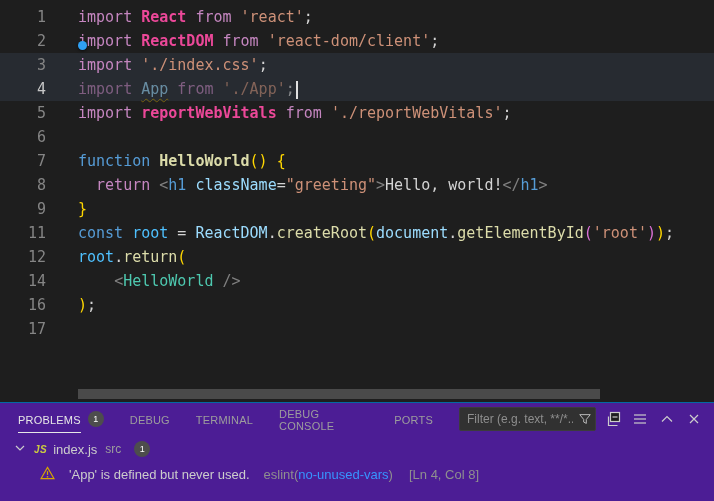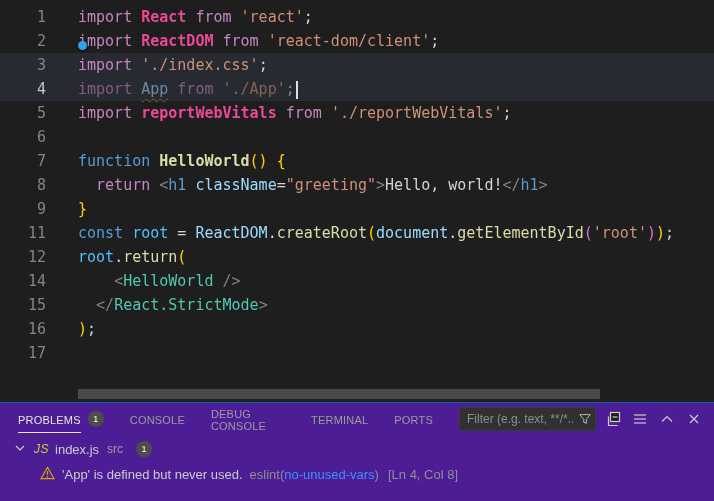--- a/index.html
+++ b/index.html
@@ -37,24 +37,24 @@
   .badge{margin-left:7px;min-width:16px;height:16px;padding:0 4px;border-radius:50%;background:#4d4d4d;color:#fff;font-size:9px;display:inline-flex;align-items:center;justify-content:center}
   .panel-actions{display:flex;align-items:center;gap:7px}
   .filter-box{position:relative;width:137px}
   .filter-box input{width:100%;height:24px;background:#313131;border:1px solid #3c3c3c;border-radius:2px;color:#ccc;font-size:12px;padding:0 22px 0 7px;outline:none;font-family:"Liberation Sans",sans-serif}
   .filter-box input::placeholder{color:#8e8e8e}
   .filter-ic{position:absolute;right:4px;top:5px}
   .icon-btn{width:20px;height:20px;display:flex;align-items:center;justify-content:center;cursor:pointer}
 
   .problems{padding-top:3px;font-size:13px;color:#ccc}
   .file-row{display:flex;align-items:center;height:24px;padding-left:12px;gap:6px;cursor:pointer}
-  .js-icon{color:#cbcb41;font-weight:normal;font-size:12px;font-style:italic;letter-spacing:.5px}
+  .js-icon{color:#cbcb41;font-weight:bold;font-size:10px;font-style:italic;letter-spacing:.5px}
   .file-name{color:#cccccc}
   .file-dir{color:#9d9d9d;font-size:12px;margin-left:2px}
-  .problem-row{display:flex;align-items:center;height:27px;padding-left:40px;gap:7px;cursor:pointer}
+  .problem-row{display:flex;align-items:center;height:27px;padding-left:40px;gap:14px;cursor:pointer}
   .msg{color:#cccccc}
   .src{color:#8f8f8f}
   .link{color:#3794ff;cursor:pointer}
   .loc{color:#8f8f8f;margin-left:2px}
 </style>
 </head>
 <body>
 
 <div>
 
@@ -102,24 +102,20 @@
         </div>
         <div class="line">
           <span class="gutter">12</span>
           <span class="code"><span class="varc">root</span><span class="pn">.</span><span class="fn">return</span><span class="br1">(</span></span>
         </div>
         <div class="line">
           <span class="gutter">14</span>
           <span class="code"><span class="pn">    </span><span class="ang">&lt;</span><span class="cmp">HelloWorld</span><span class="pn"> </span><span class="ang">/&gt;</span></span>
         </div>
         <div class="line">
-          <span class="gutter">15</span>
-          <span class="code"><span class="pn">  </span><span class="ang">&lt;/</span><span class="cmp">React.StrictMode</span><span class="ang">&gt;</span></span>
-        </div>
-        <div class="line">
           <span class="gutter">16</span>
           <span class="code"><span class="br1">)</span><span class="pn">;</span></span>
         </div>
         <div class="line">
           <span class="gutter">17</span>
           <span class="code"></span>
         </div>
       </div>
     <div class="blue-dot"></div>
     <div class="hscroll">
@@ -128,27 +124,27 @@
   </div>
 
   <div class="panel">
     <div class="panel-header">
       <div class="tabs" id="panel-tabs">
           <div class="tab active">
             <span class="tab-label">PROBLEMS</span>
             <span class="badge">1</span>
           </div>
           <div class="tab">
-            <span class="tab-label">CONSOLE</span>
+            <span class="tab-label">DEBUG</span>
+          </div>
+          <div class="tab">
+            <span class="tab-label">TERMINAL</span>
           </div>
           <div class="tab">
             <span class="tab-label">DEBUG CONSOLE</span>
-          </div>
-          <div class="tab">
-            <span class="tab-label">TERMINAL</span>
           </div>
           <div class="tab">
             <span class="tab-label">PORTS</span>
           </div>
         </div>
 
       <div class="panel-actions">
         <div class="filter-box">
           <input placeholder="Filter (e.g. text, **/*..." style="">
           <span class="filter-ic">

